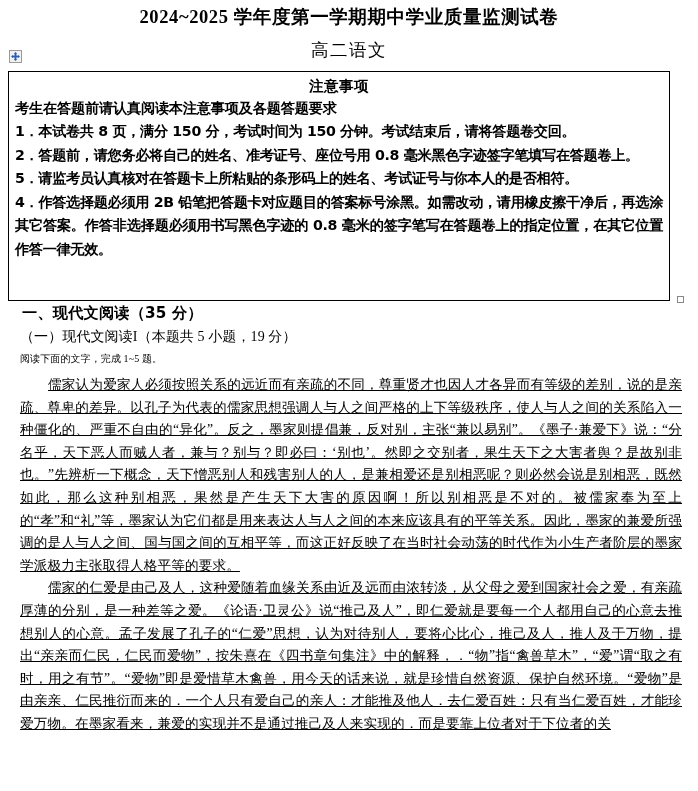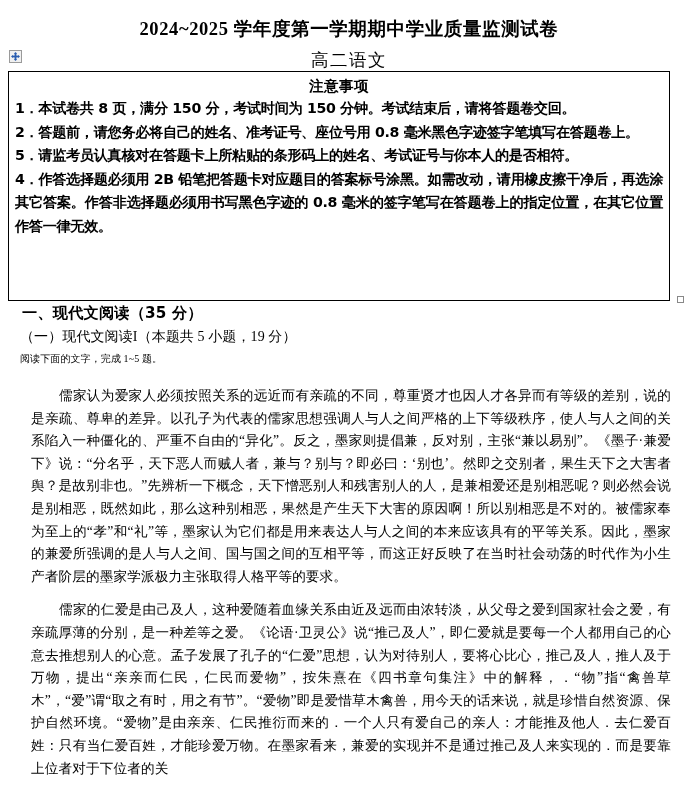--- a/index.html
+++ b/index.html
@@ -28,25 +28,24 @@
     position: absolute;
     top: 4px;
     left: 0;
     width: 698px;
     text-align: center;
     font-family: "Liberation Serif", "DejaVu Serif", serif;
     font-weight: bold;
     font-size: 18.5px;
     letter-spacing: 0.6px;
     white-space: nowrap;
-    margin-top: 12px;
   }
   .doc-subtitle {
     position: absolute;
-    top: 48px;
+    top: 38px;
     left: 0;
     width: 698px;
     text-align: center;
     font-family: Liberation Mono, monospace;
     font-weight: normal;
     font-size: 17.5px;
     letter-spacing: 1.5px;
   }
 
   
@@ -156,21 +155,22 @@
     letter-spacing: 0.2px;
   }
   .para {
     font-family: "Liberation Serif", "DejaVu Serif", serif;
     font-size: 13.6px;
     line-height: 22.6px;
     text-indent: 28px;
     text-align: justify;
     text-justify: inter-character;
     letter-spacing: 0.15px;
-    margin: 11px;
+    margin: 0;
+    text-decoration: underline;
   }
   .para + .para { margin-top: 0px; }
 </style>
 </head>
 <body>
 
 <div class="page">
 
   <div class="doc-title">2024~2025 学年度第一学期期中学业质量监测试卷</div>
 
@@ -184,20 +184,21 @@
         <polygon points="4.5,0 2.9,1.8 6.1,1.8"></polygon>
         <polygon points="4.5,9 2.9,7.2 6.1,7.2"></polygon>
         <polygon points="0,4.5 1.8,2.9 1.8,6.1"></polygon>
         <polygon points="9,4.5 7.2,2.9 7.2,6.1"></polygon>
       </g>
     </svg>
   </div>
 
   <div class="notice-box">
     <div class="notice-title">注意事项</div>
+    <div class="notice-lead">考生在答题前请认真阅读本注意事项及各题答题要求</div>
     <div class="notice-item">1．本试卷共 8 页，满分 150 分，考试时间为 150 分钟。考试结束后，请将答题卷交回。</div>
     <div class="notice-item">2．答题前，请您务必将自己的姓名、准考证号、座位号用 0.8 毫米黑色字迹签字笔填写在答题卷上。</div>
     <div class="notice-item">5．请监考员认真核对在答题卡上所粘贴的条形码上的姓名、考试证号与你本人的是否相符。</div>
     <div class="notice-item">4．作答选择题必须用 2B 铅笔把答题卡对应题目的答案标号涂黑。如需改动，请用橡皮擦干净后，再选涂其它答案。作答非选择题必须用书写黑色字迹的 0.8 毫米的签字笔写在答题卷上的指定位置，在其它位置作答一律无效。</div>
   </div>
 
   <div class="resize-handle"></div>
 
   <div class="sec-head">一、现代文阅读（35 分）</div>
 

